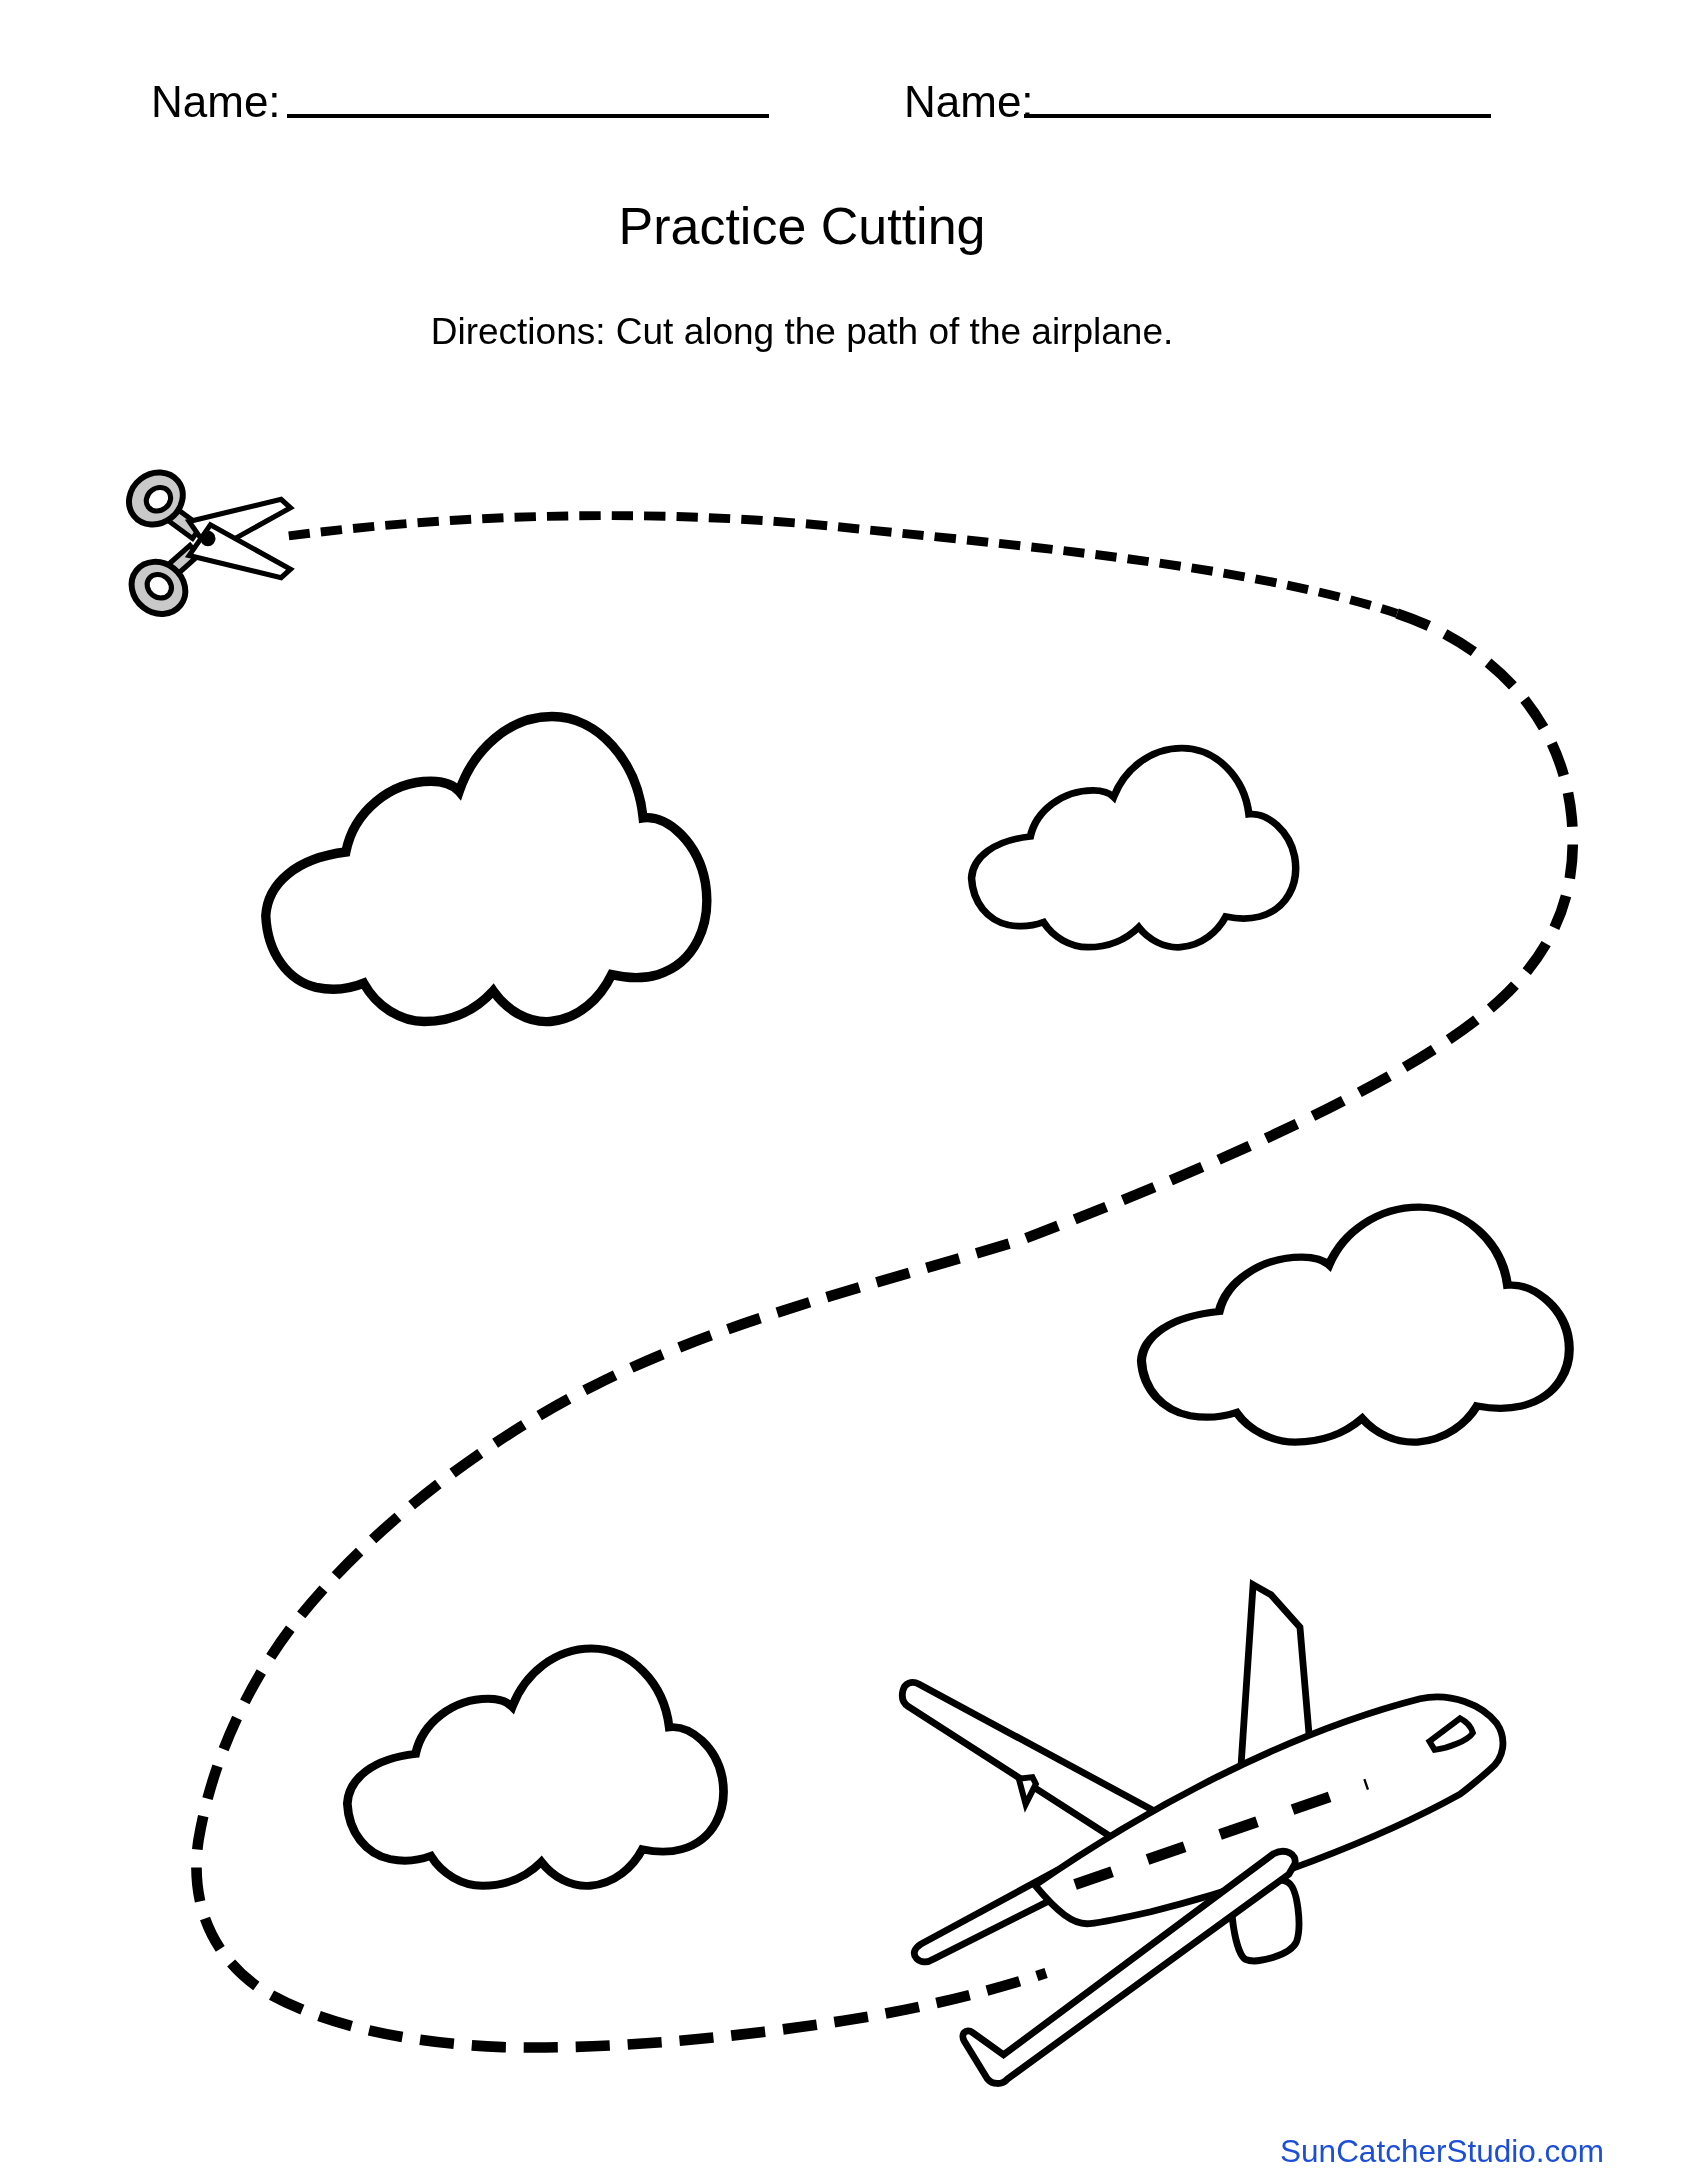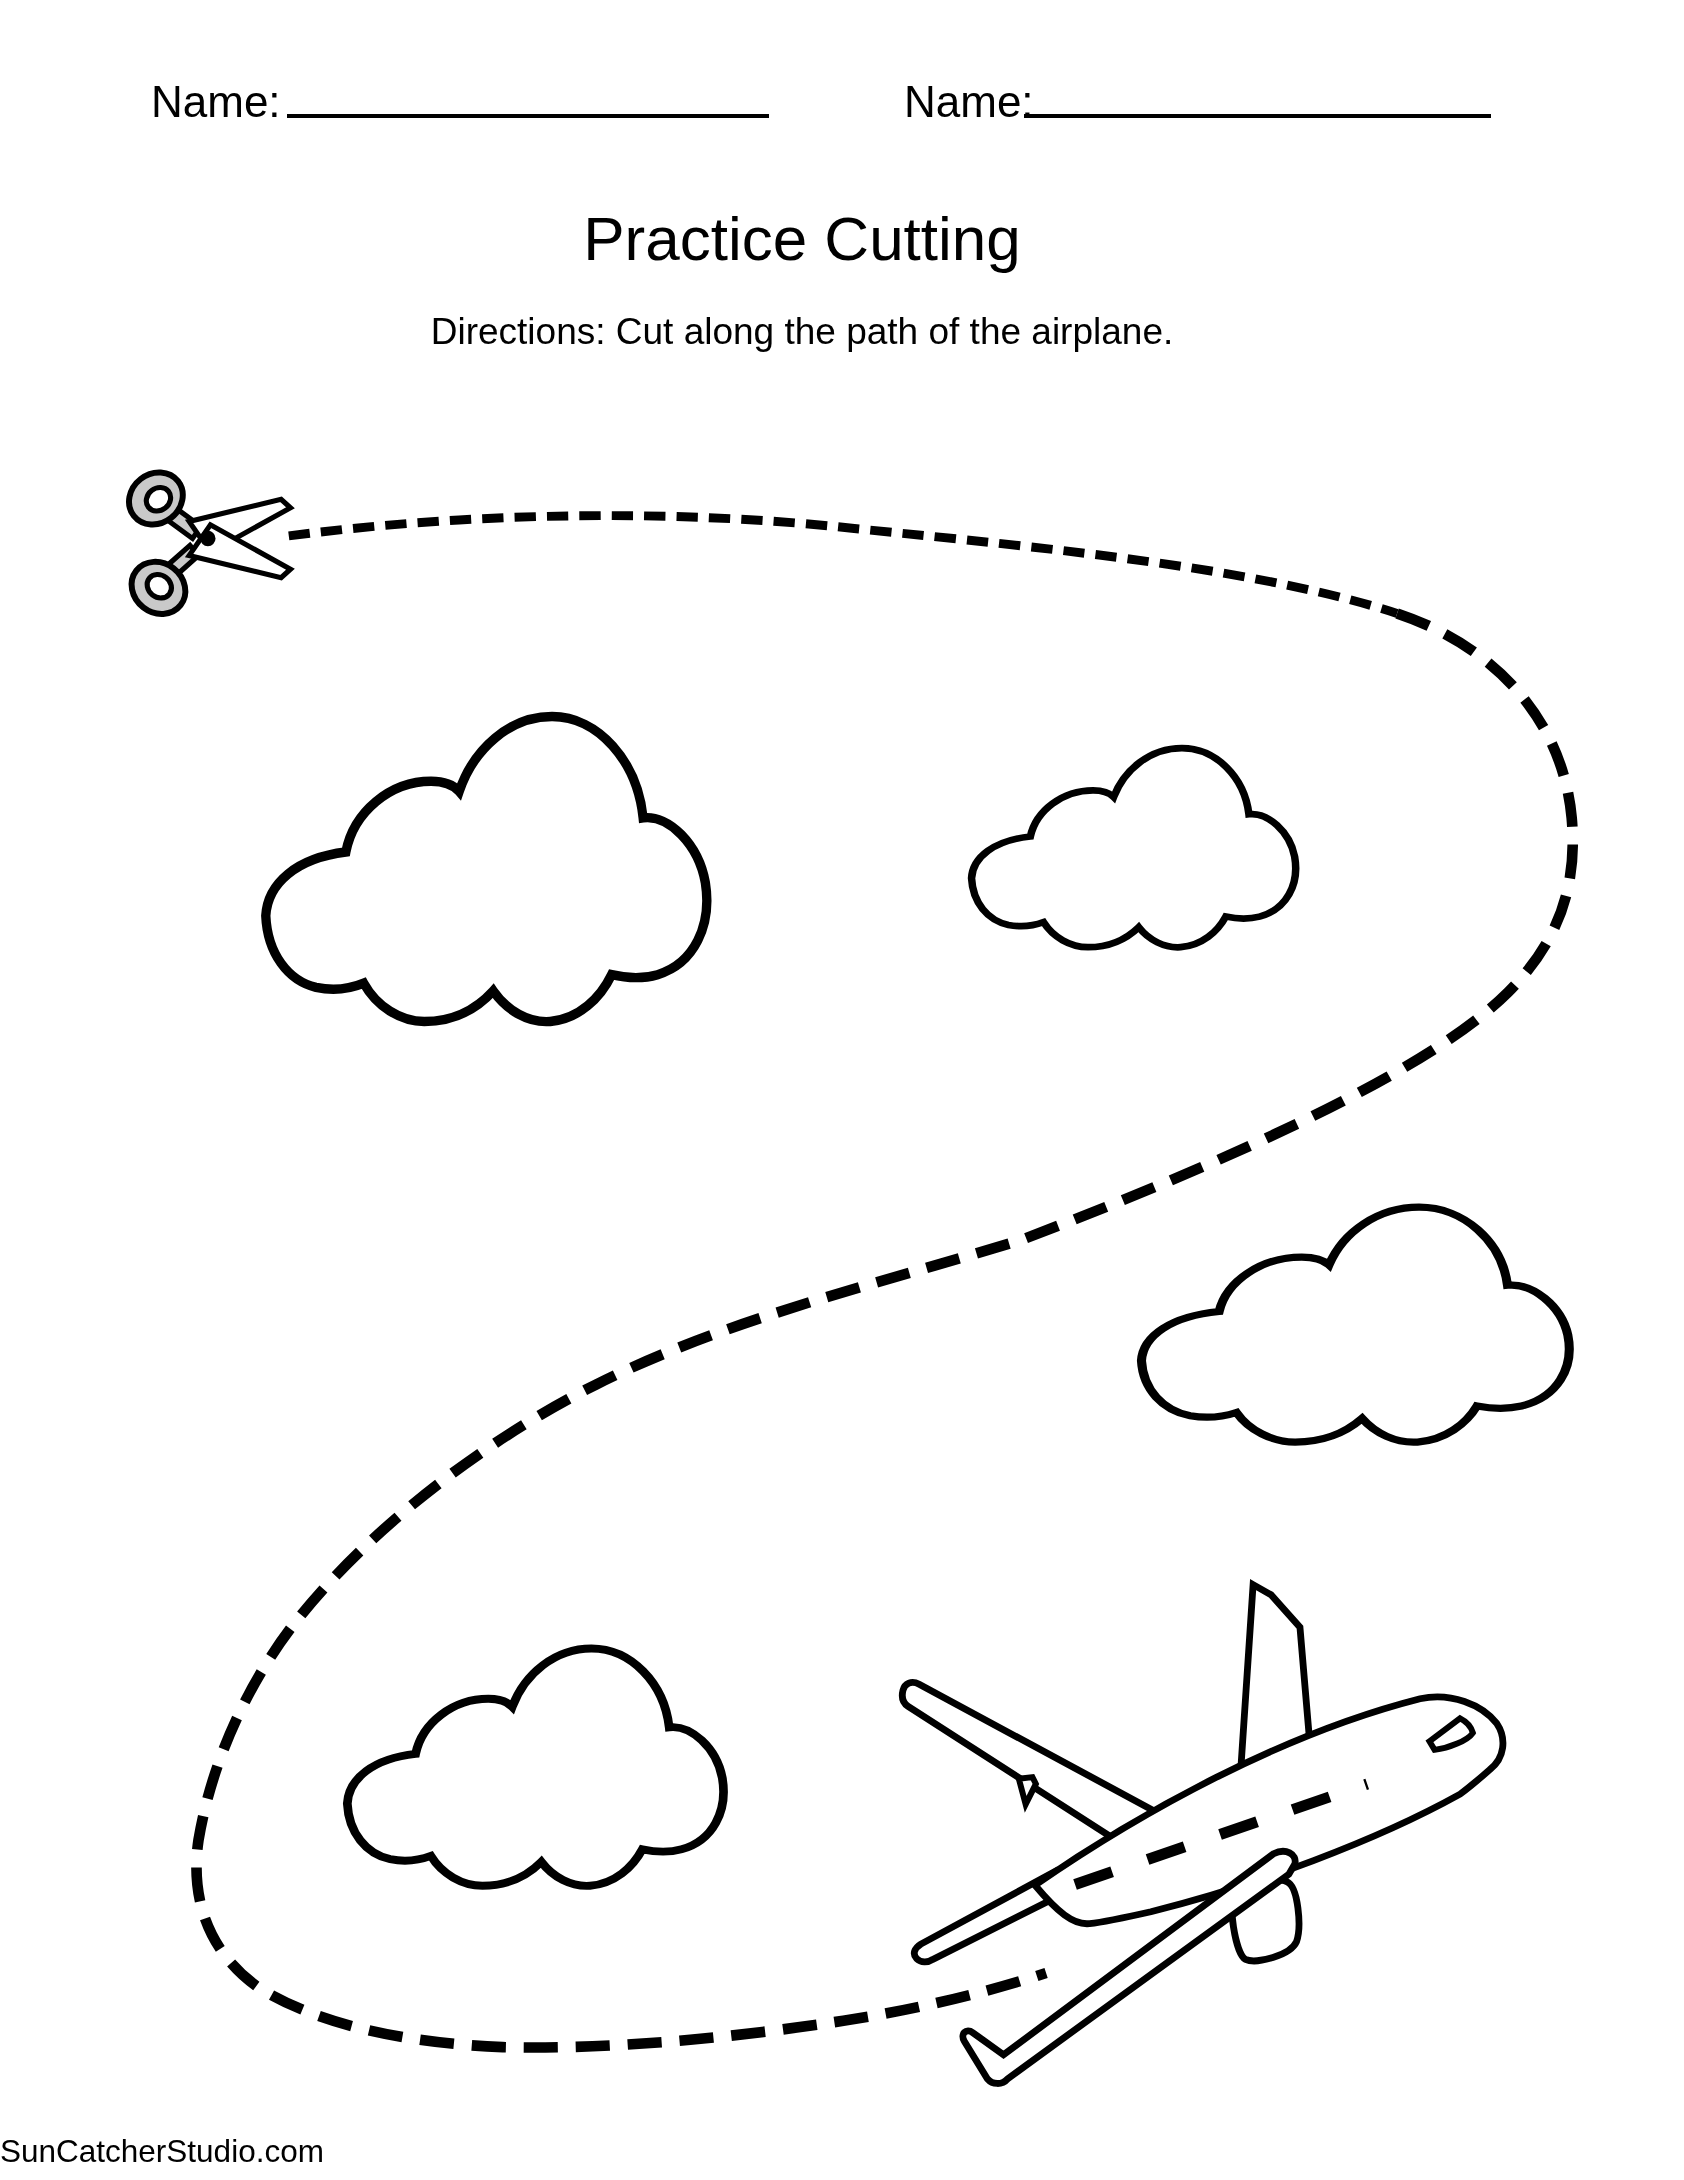--- a/index.html
+++ b/index.html
@@ -29,43 +29,43 @@
     position: absolute;
     height: 4.3px;
     background: #000;
     top: 114px;
   }
   .name-line { left: 287px; width: 482px; }
   .date-line { left: 1024px; width: 467px; }
   .title {
     position: absolute;
     left: 0; right: 0;
-    top: 208px;
+    top: 200px;
     text-align: center;
-    font-size: 62px;
+    font-size: 52px;
     line-height: 1;
     color: #000;
   }
   .directions {
     position: absolute;
     left: 0; right: 0;
     top: 313px;
     text-align: center;
     font-size: 37px;
     line-height: 1;
     color: #000;
   }
   .footer {
     position: absolute;
     left: 0; right: 0;
     top: 2136px;
-    text-align: left;
+    text-align: right;
     font-size: 31.5px;
     line-height: 1;
-    color: #000000;
+    color: #1d4ed8;
   }
   svg.art {
     position: absolute;
     left: 0; top: 0;
     width: 1685px;
     height: 2181px;
   }
   .ink-line   { fill: none; stroke: #000; }
   .shape-w    { fill: #ffffff; stroke: #000; }
   .shape-g    { fill: #c9c9c9; stroke: #000; }

